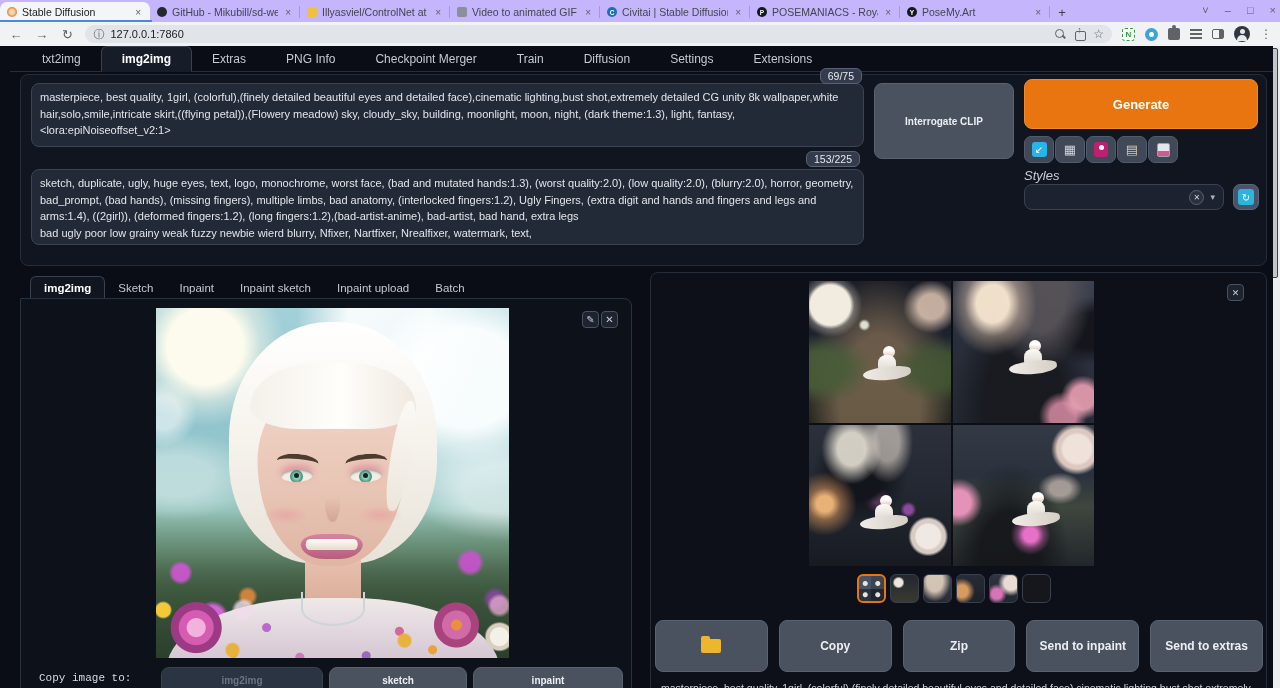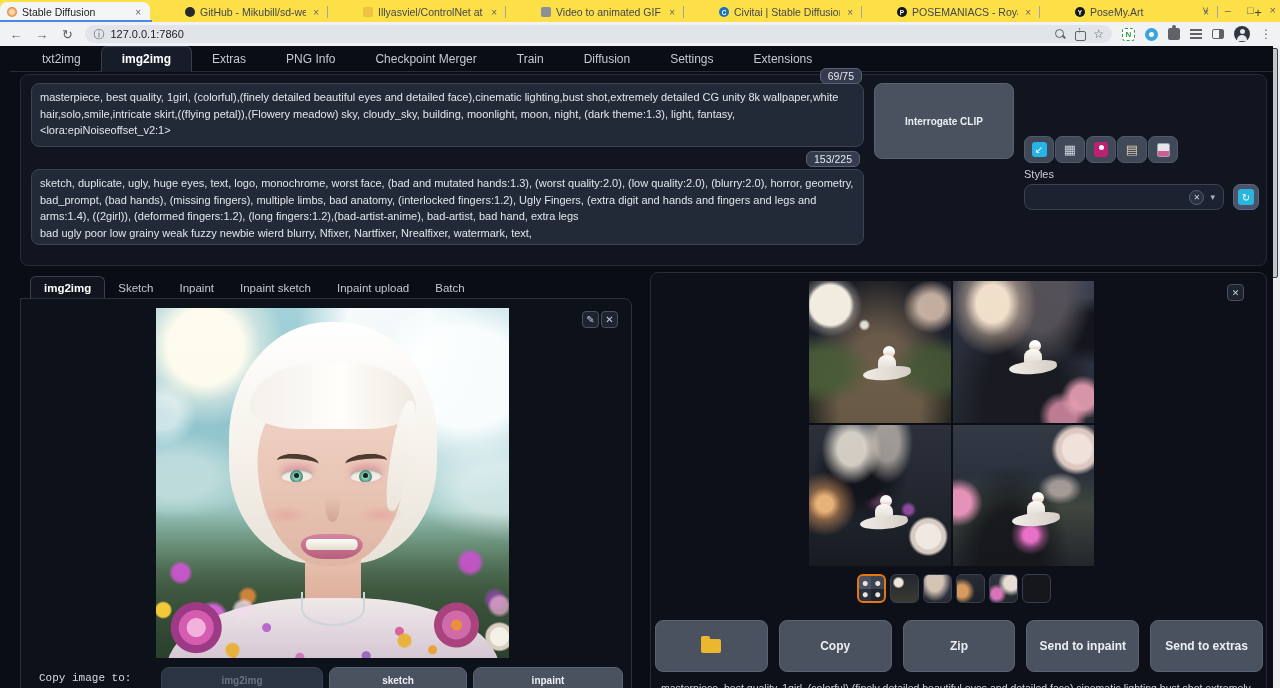--- a/index.html
+++ b/index.html
@@ -2,21 +2,21 @@
 <html><head>
 <meta charset="utf-8">
 <style>
   * { margin:0; padding:0; box-sizing:border-box; }
   html,body { background:#000; }
   #screen {
     position:relative; width:1280px; height:688px; overflow:hidden;
     font-family:"Liberation Sans", sans-serif; background:#0a0d15;
   }
   
-  .tabstrip { position:absolute; left:0; top:0; width:1280px; height:22px; background:#fde047; display:flex; align-items:flex-end;gap:28px; }
+  .tabstrip { position:absolute; left:0; top:0; width:1280px; height:22px; background:#c4b5fd; display:flex; align-items:flex-end; }
   .btab { position:relative; height:20px; width:150px; display:flex; align-items:center; gap:5px; padding:0 7px; font-size:10.5px; color:#43474d; }
   .btab.active { background:#f4f5f7; border-radius:7px 7px 0 0; color:#202124; }
   .btab:not(.active)::after { content:""; position:absolute; right:0; top:4px; height:12px; width:1px; background:#9fa4ab; }
   .btab .title { flex:1; overflow:hidden; white-space:nowrap; }
   .btab .tclose { font-size:10px; color:#5f6368; padding:0 2px; }
   .fav { width:10px; height:10px; border-radius:50%; flex:0 0 10px; display:flex; align-items:center; justify-content:center; font-size:6.5px; color:#fff; font-weight:bold; }
   .newtab { width:24px; height:20px; display:flex; align-items:center; justify-content:center; color:#3c4043; font-size:13px; }
   .winctl { position:absolute; right:4px; top:0; height:20px; display:flex; align-items:center; gap:16px; color:#5f6368; font-size:11px; }
   .loadbar { position:absolute; left:0; top:20px; width:152px; height:2px; background:#4a88e8; }
   .toolbar { position:absolute; left:0; top:22px; width:1280px; height:24px; background:#f0f2f4; display:flex; align-items:center; padding:0 8px; gap:10px; }
@@ -52,21 +52,21 @@
   .graybtn { background:#4a5260; border:1px solid #5a6372; border-radius:8px; color:#eceef2; display:flex; align-items:center; justify-content:center; text-align:center; font-size:10px; font-weight:bold; }
   .interrogate { position:absolute; left:853px; width:140px; padding:4px; }
   .generate { position:absolute; left:1003px; top:4px; width:234px; height:50px; background:#e8750f; border:1px solid #f08a2c; border-radius:8px; color:#fff; font-size:13px; font-weight:bold; display:flex; align-items:center; justify-content:center; }
   .qbtn { position:absolute; top:61px; width:30px; height:27px; background:#414958; border:1px solid #525b6b; border-radius:7px; display:flex; align-items:center; justify-content:center; }
   .qi-paste { width:15px; height:15px; border-radius:3px; background:#27b5e8; color:#fff; font-size:10px; display:flex; align-items:center; justify-content:center; }
   .qi-trash { color:#ccd2da; font-size:13px; }
   .qi-card { width:14px; height:15px; border-radius:3px; background:#bc2070; position:relative; }
   .qi-card::after { content:""; position:absolute; left:4.5px; top:3px; width:5px; height:5px; border-radius:50%; background:#fff; }
   .qi-clip { color:#d8c9ae; font-size:13px; }
   .qi-save { width:13px; height:14px; border-radius:2px; background:linear-gradient(180deg,#e4e6ec 0 55%, #cf5b91 55% 100%); border:1px solid #9aa2ae; }
-  .styleslabel { position:absolute; left:1003px; top:93px; font-size:11px; color:#c8cdd5; }
+  .styleslabel { position:absolute; left:1003px; top:93px; font-size:13px; color:#c8cdd5;font-style:italic; }
   .stylesdd { position:absolute; left:1003px; top:109px; width:200px; height:26px; background:#1c2230; border:1px solid #3a4252; border-radius:8px; display:flex; align-items:center; justify-content:flex-end; gap:6px; padding:0 8px; }
   .dd-x { width:15px; height:15px; border-radius:50%; background:#2a3140; border:1px solid #596275; color:#cfd4dc; font-size:8px; display:flex; align-items:center; justify-content:center; }
   .dd-caret { color:#aeb4bf; font-size:9px; }
   .stylesrefresh { position:absolute; left:1212px; top:109px; width:26px; height:26px; background:#49536a; border:1px solid #5a647c; border-radius:7px; display:flex; align-items:center; justify-content:center; }
   .refr-inner { width:16px; height:16px; border-radius:3px; background:#2ab5dc; color:#fff; font-size:10px; display:flex; align-items:center; justify-content:center; }
   
   .subtabs { position:absolute; left:20px; top:227px; height:26px; display:flex; align-items:flex-end; }
   .subtab { padding:5px 13px; font-size:11.5px; color:#c3c8d1; }
   .subtab.active { background:#10151f; border:1px solid #394150; border-bottom:1px solid #10151f; border-radius:6px 6px 0 0; color:#fff; font-weight:bold; margin-bottom:-1px; }
   .imgpanel { position:absolute; left:10px; top:252px; width:612px; height:430px; background:#0d1119; border:1px solid #2a3240; border-radius:0 8px 8px 8px; }
@@ -299,20 +299,21 @@
       <span class="chip" style="right:404px; top:-7px;">69/75</span>
       <textarea class="ta" style="top: 8px; height: 64px;" spellcheck="false">masterpiece, best quality, 1girl, (colorful),(finely detailed beautiful eyes and detailed face),cinematic lighting,bust shot,extremely detailed CG unity 8k wallpaper,white hair,solo,smile,intricate skirt,((flying petal)),(Flowery meadow) sky, cloudy_sky, building, moonlight, moon, night, (dark theme:1.3), light, fantasy,
 &lt;lora:epiNoiseoffset_v2:1&gt;</textarea>
       <span class="chip" style="right:406px; top:76px;">153/225</span>
       <textarea class="ta" style="top: 94px; height: 76px;" spellcheck="false">sketch, duplicate, ugly, huge eyes, text, logo, monochrome, worst face, (bad and mutated hands:1.3), (worst quality:2.0), (low quality:2.0), (blurry:2.0), horror, geometry, bad_prompt, (bad hands), (missing fingers), multiple limbs, bad anatomy, (interlocked fingers:1.2), Ugly Fingers, (extra digit and hands and fingers and legs and arms:1.4), ((2girl)), (deformed fingers:1.2), (long fingers:1.2),(bad-artist-anime), bad-artist, bad hand, extra legs
 bad ugly poor low grainy weak fuzzy newbie wierd blurry, Nfixer, Nartfixer, Nrealfixer, watermark, text,
  lowers, bad anatomy, bad hands, missing fingers, extra digit, fewer digits, cropped, worst quality, low quality</textarea>
 
       <button class="graybtn interrogate" style="top:8px; height:76px;">Interrogate CLIP</button>
 
+      <button class="generate">Generate</button>
 
       <div class="qbtn" style="left:1003px;">
         <span class="qi-paste">↙</span>
       </div>
       <div class="qbtn" style="left:1034px;">
         <span class="qi-trash">▦</span>
       </div>
       <div class="qbtn" style="left:1065px;">
         <span class="qi-card"></span>
       </div>

